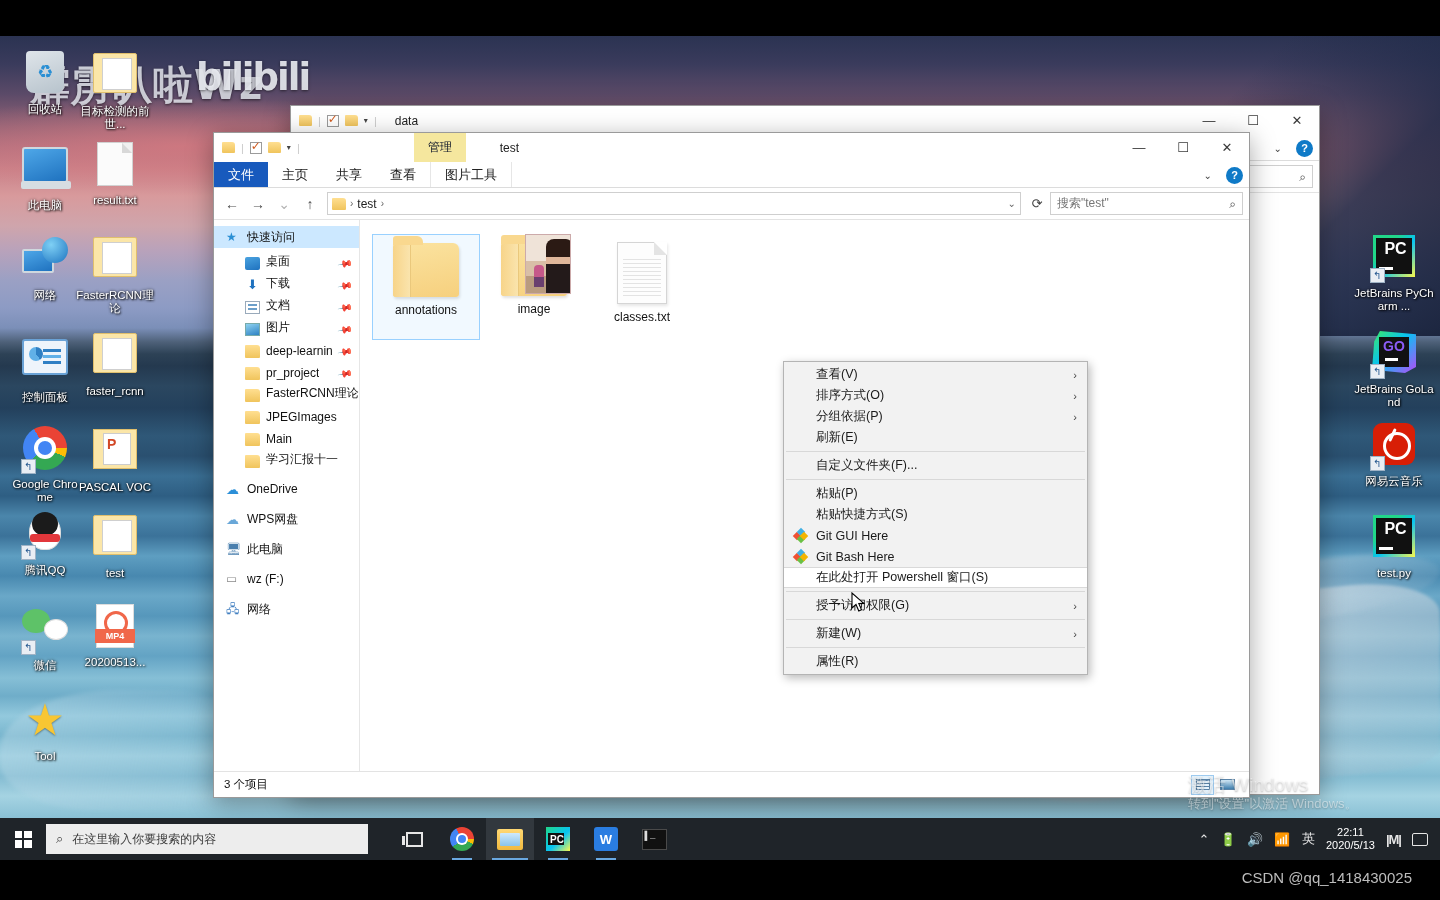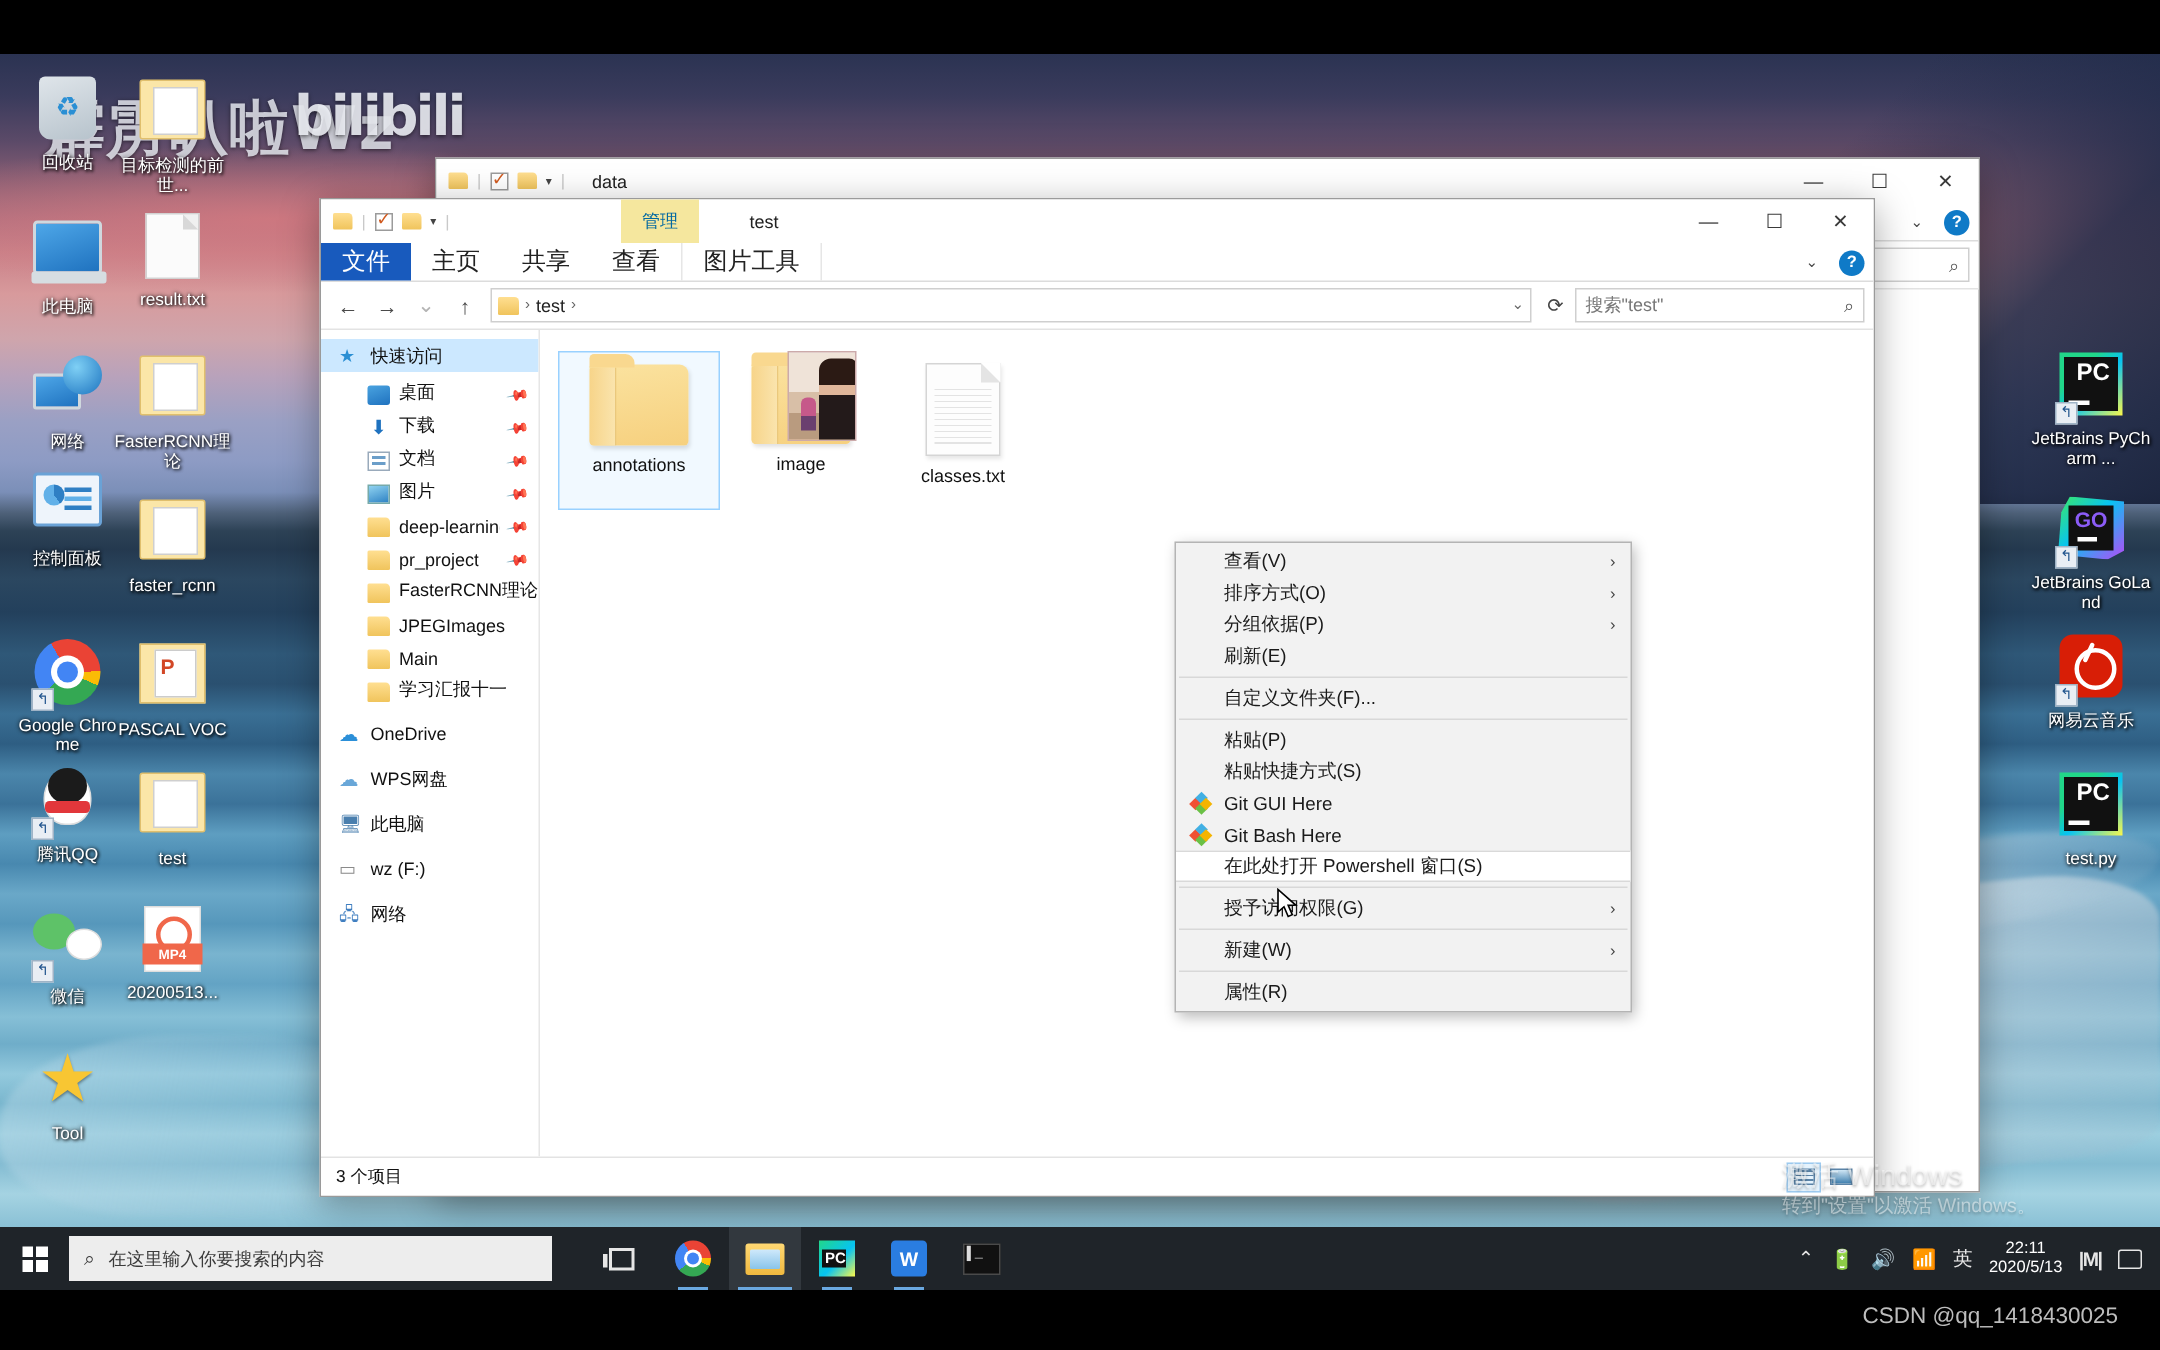--- a/index.html
+++ b/index.html
@@ -160,35 +160,35 @@
   .qat .mini-folder { width:13px;height:11px;background:linear-gradient(180deg,#ffdf91,#f0c45c);border-radius:1px 3px 1px 1px;}
   .qat .sep { color: #c9c9c9; }
   .qat .check-box { width:12px;height:12px;border:1px solid #9b9b9b;background:#fff;position:relative;}
   .qat .check-box::after{content:"✓";position:absolute;left:0px;top:-4px;font-size:12px;color:#d05a1f;}
   .qat .chev { font-size: 8px; color: #444; }
   .win-title { font-size: 12px; color: #222; margin-left: 18px; }
 
   .ctx-tab {
     position: absolute; left: 0; top: 0; height: 29px; background: #f5e79e;
     display: flex; align-items: center; justify-content: center;
-    font-size: 12px; color: #0369a1; padding: 0 14px;
+    font-size: 12px; color: #0f172a; padding: 0 14px;
   }
 
   .wctrl { position: absolute; right: 0; top: 0; height: 29px; display: flex; }
   .wctrl div {
     width: 44px; height: 29px; display: flex; align-items: center; justify-content: center;
     font-size: 13px; color: #3a3a3a;
   }
 
   .ribbon {
     height: 26px; display: flex; align-items: stretch; position: relative;
     border-bottom: 1px solid #dcdcdc; background: #fff;
   }
   .rtab {
-    padding: 0 14px; font-size: 16px; color: #222; display: flex; align-items: center;
+    padding: 0 14px; font-size: 13px; color: #222; display: flex; align-items: center;
   }
   .rtab.file { background: #185abd; color: #fff; font-weight: normal; }
   .rtab.tools { border-left:1px solid #e6e6e6; border-right:1px solid #e6e6e6;}
   .ribbon-right { position: absolute; right: 6px; top: 0; height: 26px; display: flex; align-items: center; gap: 8px; }
   .chev-down { font-size: 10px; color: #444; padding: 0 6px; }
   .help-btn {
     width: 17px; height: 17px; border-radius: 50%; background: #0f7ac7; color: #fff;
     font-size: 11px; display: flex; align-items: center; justify-content: center; font-weight: bold;
   }
 
@@ -434,21 +434,21 @@
   </div>
   <div class="dicon" style="left:73px;top:232px;width:84px;">
     <div class="glyph">
         <div class="ic-folderdoc">
           <div class="page"></div>
         </div>
       </div>
     <div class="lbl">FasterRCNN理论</div>
   </div>
 
-  <div class="dicon" style="left:8px;top:308px;">
+  <div class="dicon" style="left:8px;top:332px;">
     <div class="glyph">
         <div class="ic-ctrl"></div>
       </div>
     <div class="lbl">控制面板</div>
   </div>
   <div class="dicon" style="left:73px;top:328px;width:84px;">
     <div class="glyph">
         <div class="ic-folderdoc">
           <div class="page"></div>
         </div>

